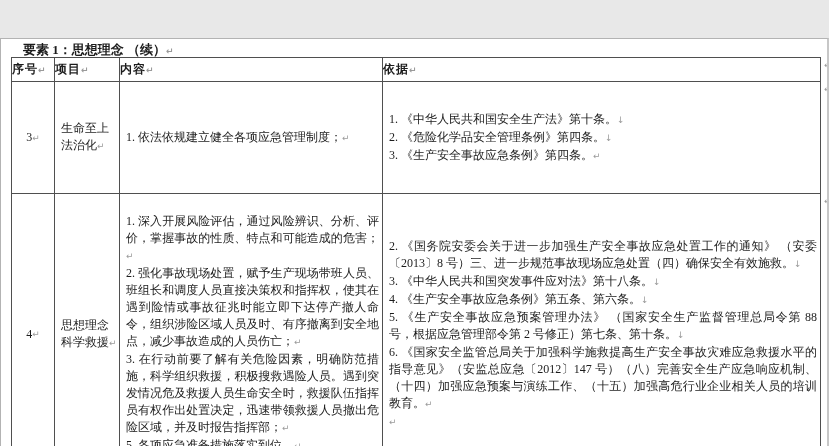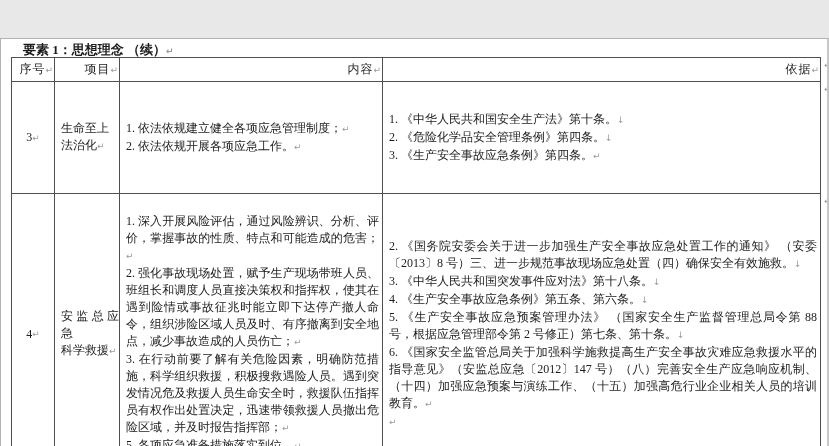--- a/index.html
+++ b/index.html
@@ -34,22 +34,23 @@
   }
   .cell{
     box-sizing:border-box;
     border-right:1px solid var(--line);
     border-bottom:1px solid var(--line);
     overflow:hidden;
     font-size:12px;
     display:flex;flex-direction:column;justify-content:center;
   }
   .cell.th{
-    flex-direction:row;align-items:center;justify-content:flex-end;
+    flex-direction:row;align-items:center;justify-content:flex-start;
     letter-spacing:1px;
+    font-weight:bold;
   }
   .cell.no{
     flex-direction:row;align-items:center;justify-content:center;
   }
   .cell.item{
     padding-left:6px;line-height:19px;
   }
   .cell.content,.cell.basis{
     padding:0 3px 0 6px;
   }
@@ -85,31 +86,30 @@
     <div class="cell th">内容<span class="pmark">↵</span></div>
     <div class="cell th">依据<span class="pmark">↵</span></div>
 
     <div class="cell no">3<span class="pmark">↵</span></div>
     <div class="cell item">
       <div class="para">生命至上</div>
       <div class="para">法治化<span class="pmark">↵</span></div>
     </div>
     <div class="cell content">
       <div class="para">1. 依法依规建立健全各项应急管理制度；<span class="pmark">↵</span></div>
-      <div class="para">2. 依法依规开展各项应急工作。<span class="pmark">↵</span></div>
     </div>
     <div class="cell basis">
       <div class="para">1. 《中华人民共和国安全生产法》第十条。<span class="pmark">↓</span></div>
       <div class="para">2. 《危险化学品安全管理条例》第四条。<span class="pmark">↓</span></div>
       <div class="para">3. 《生产安全事故应急条例》第四条。<span class="pmark">↵</span></div>
     </div>
 
     <div class="cell no">4<span class="pmark">↵</span></div>
     <div class="cell item">
-      <div class="para">安监总应急</div>
+      <div class="para">思想理念</div>
       <div class="para">科学救援<span class="pmark">↵</span></div>
     </div>
     <div class="cell content">
       <div class="para">1. 深入开展风险评估，通过风险辨识、分析、评价，掌握事故的性质、特点和可能造成的危害；<span class="pmark">↵</span></div>
       <div class="para">2. 强化事故现场处置，赋予生产现场带班人员、班组长和调度人员直接决策权和指挥权，使其在遇到险情或事故征兆时能立即下达停产撤人命令，组织涉险区域人员及时、有序撤离到安全地点，减少事故造成的人员伤亡；<span class="pmark">↵</span></div>
       <div class="para">3. 在行动前要了解有关危险因素，明确防范措施，科学组织救援，积极搜救遇险人员。遇到突发情况危及救援人员生命安全时，救援队伍指挥员有权作出处置决定，迅速带领救援人员撤出危险区域，并及时报告指挥部；<span class="pmark">↵</span></div>
       <div class="para">5. 各项应急准备措施落实到位。<span class="pmark">↵</span></div>
     </div>
     <div class="cell basis">
       <div class="para">2. 《国务院安委会关于进一步加强生产安全事故应急处置工作的通知》 （安委〔2013〕8 号）三、进一步规范事故现场应急处置（四）确保安全有效施救。<span class="pmark">↓</span></div>

